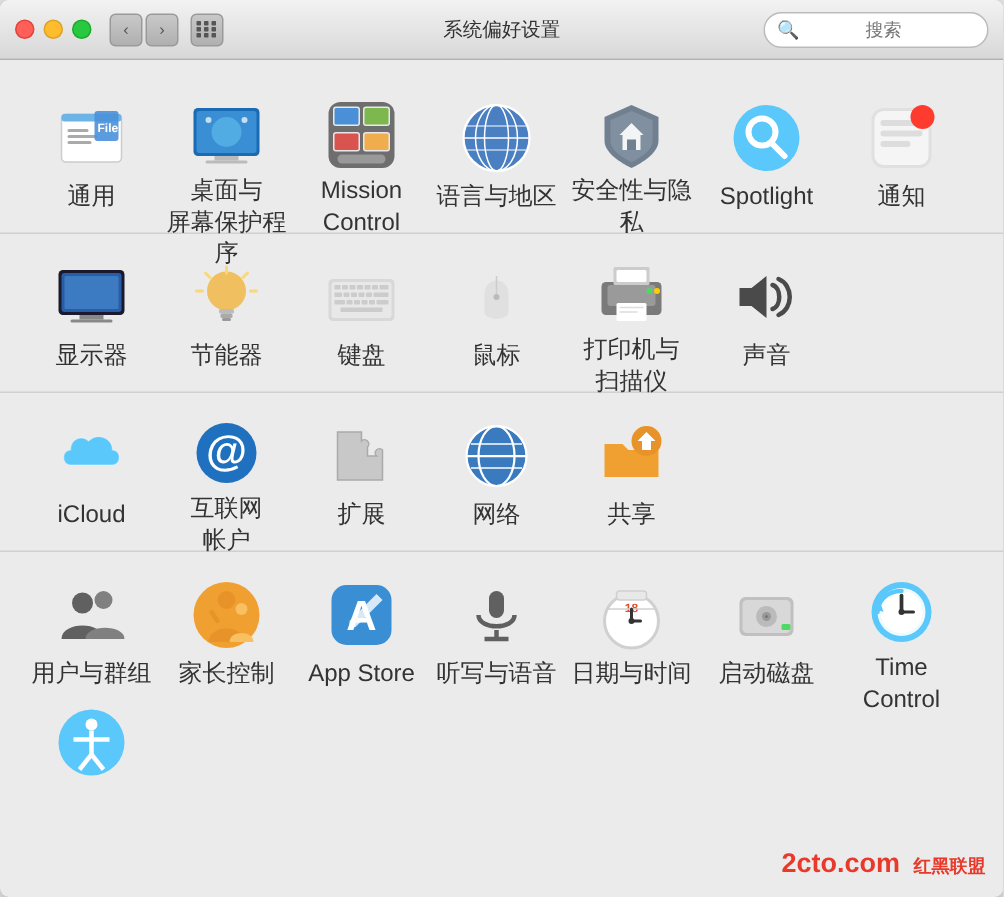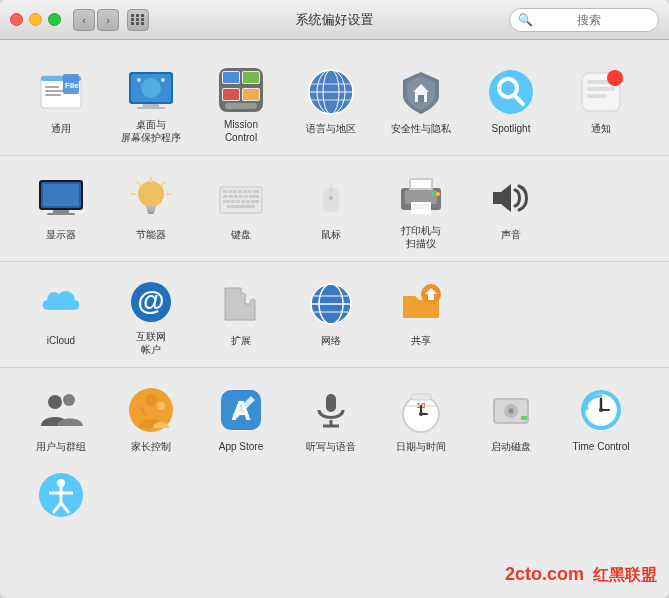--- a/index.html
+++ b/index.html
@@ -156,21 +156,21 @@
     }
     .icon-img {
       width: 52px;
       height: 52px;
       display: flex;
       align-items: center;
       justify-content: center;
       margin-bottom: 4px;
     }
     .icon-label {
-      font-size: 10px;
+      font-size: 16px;
       color: #333;
       text-align: center;
       line-height: 1.3;
     }
   </style>
 </head>
 <body>
 
 <div class="window">
   <div class="titlebar">
@@ -623,15 +623,15 @@
 
         </div>
 
       </div>
     </div>
 
   </div>
 
   <div style="position: absolute; bottom: 12px; right: 12px; font-size: 18px; font-weight: bold; color: #e8392a; font-family: Arial, sans-serif;">
     <span style="color: #e8392a; margin-top: 28px;">2cto</span><span style="color: #e8392a;">.com</span>
-    <span style="font-size: 16px; color: #e8392a; margin-left: 4px;">红黑联盟</span>
+    <span style="font-size: 12px; color: #e8392a; margin-left: 4px;">红黑联盟</span>
   </div>
 </div>
 
 </body></html>

